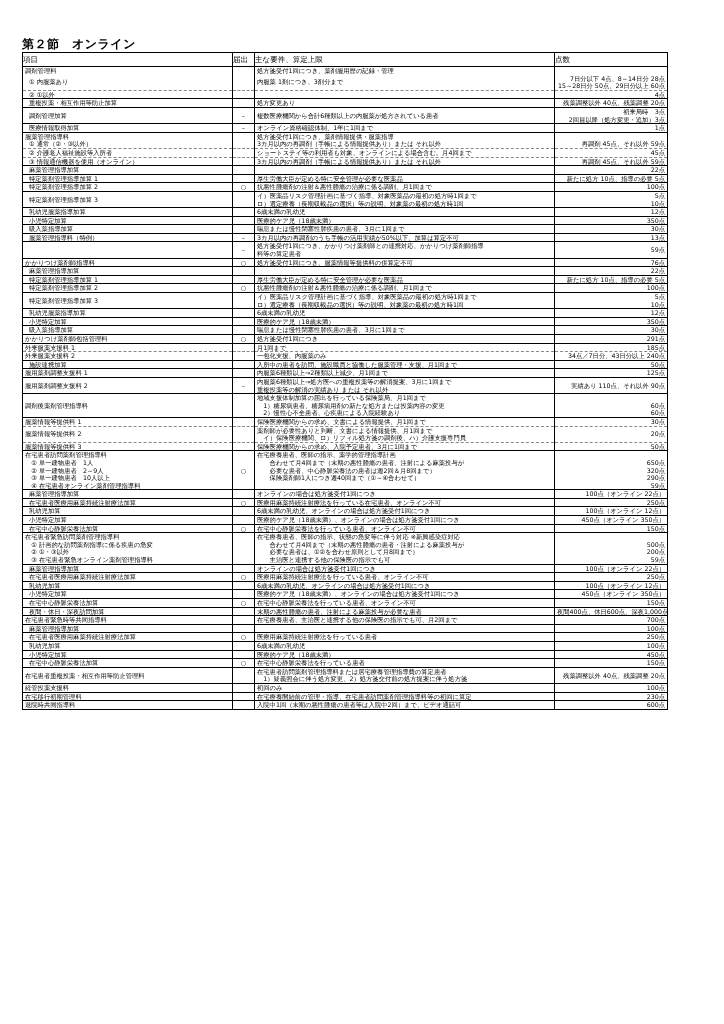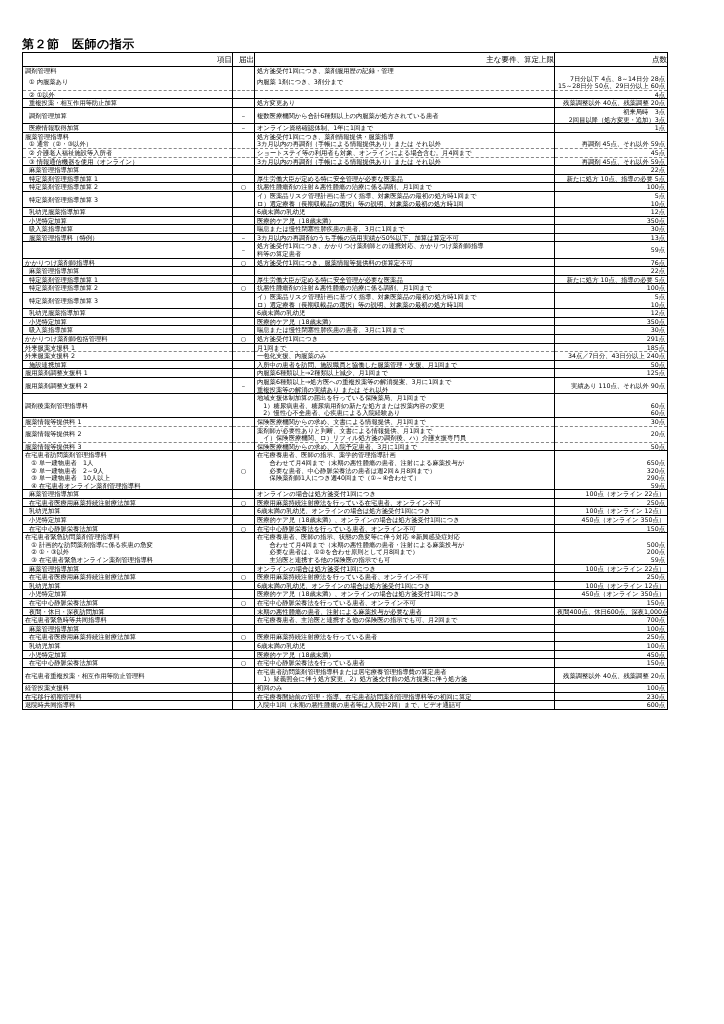--- a/index.html
+++ b/index.html
@@ -1,34 +1,34 @@
 <!DOCTYPE html>
 <html><head>
 <meta charset="utf-8">
 <style>
   html,body{margin:0;padding:0;background:#fff;}
   body{width:724px;height:1024px;position:relative;font-family:"DejaVu Sans","Liberation Sans",sans-serif;color:#000;overflow:hidden;}
   .title{position:absolute;left:22px;top:36px;font-size:12px;font-weight:bold;letter-spacing:0.5px;}
   table{position:absolute;left:22px;top:52px;width:645px;border-collapse:collapse;table-layout:fixed;font-size:6.3px;line-height:7.6px;border:1.2px solid #000;}
   col.c1{width:210px;} col.c2{width:22px;} col.c3{width:300px;} col.c4{width:113px;}
-  th{font-weight:normal;font-size:7.5px;height:13px;border:1px solid #000;border-bottom:1.5px solid #000;text-align:right;padding:0;}
+  th{font-weight:normal;font-size:7.5px;height:13px;border:1px solid #000;border-bottom:1.5px solid #000;text-align:left;padding:0;}
   td{border-left:1px solid #000;border-right:1px solid #000;padding:0 2px;vertical-align:middle;white-space:nowrap;overflow:hidden;}
   tr.solid td{border-top:1px solid #000;}
   tr.dash td{border-top:1px dashed #888;}
   tr.none td{border-top:none;}
   td.item{position:relative;}
   td.item.l1{padding-left:6px;}
   td.mark{text-align:center;}
   td.pts{text-align:right;}
   .ln{display:block;}
 </style>
 </head>
 <body>
 
-<div class="title">第２節　医師の指示</div>
+<div class="title">第２節　オンライン</div>
 
 <table>
   <colgroup>
       <col class="c1">
       <col class="c2">
       <col class="c3">
       <col class="c4">
     </colgroup>
   <thead>
     <tr>

